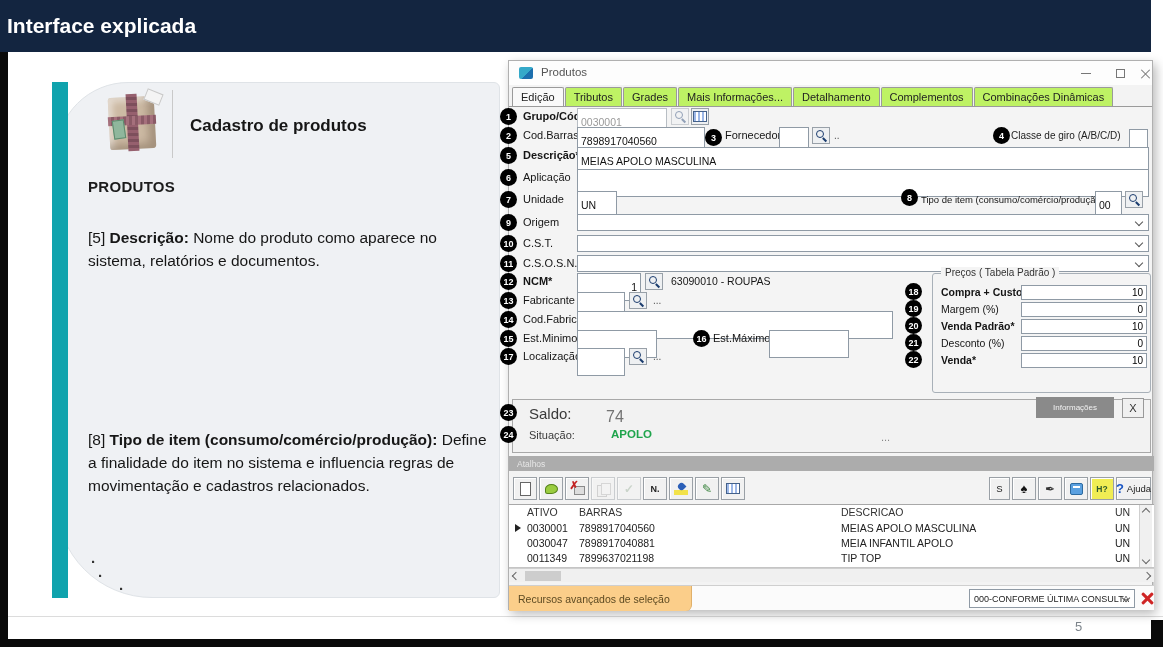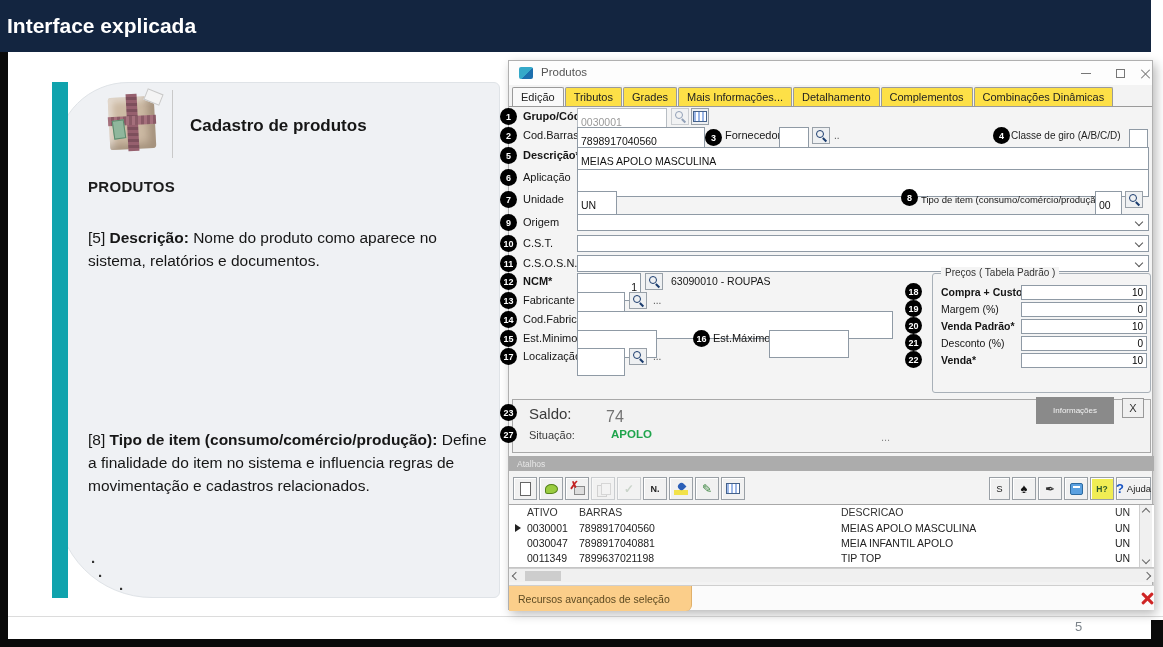--- a/index.html
+++ b/index.html
@@ -46,21 +46,21 @@
   .wtitle{position:absolute;left:32px;top:5px;font-size:11.5px;color:#555;}
   .wbtn{position:absolute;top:0;width:34px;height:24px;display:flex;align-items:center;justify-content:center;}
   .minico{width:10px;height:1px;background:#777;}
   .maxico{width:9px;height:9px;border:1px solid #777;}
   .closeico{position:relative;width:11px;height:11px;}
   .closeico::before,.closeico::after{content:'';position:absolute;left:5px;top:0;width:1px;height:12px;background:#777;}
   .closeico::before{transform:rotate(45deg);} .closeico::after{transform:rotate(-45deg);}
 
   .tabs{position:absolute;left:3px;top:25px;height:20px;display:flex;align-items:flex-end;}
   .tab{font-size:11px;color:#222;padding:3px 8px 3px;border:1px solid #9a9a9a;border-bottom:none;
-       background:#fde047;border-radius:2px 2px 0 0;margin-right:1px;white-space:nowrap;}
+       background:#bef264;border-radius:2px 2px 0 0;margin-right:1px;white-space:nowrap;}
   .tab.active{background:#f9f9f9;font-weight:normal;position:relative;top:1px;padding-bottom:4px;}
   .tabline{position:absolute;left:0;top:45px;width:100%;height:1px;background:#9a9a9a;}
   .formbg{position:absolute;left:0;top:46px;width:100%;height:350px;background:#f4f4f4;}
 
   .co{position:absolute;width:17px;height:17px;border-radius:50%;background:#000;color:#fff;
       font-size:9px;font-weight:bold;display:flex;align-items:center;justify-content:center;z-index:6;}
   .lbl{position:absolute;font-size:11px;color:#151515;white-space:nowrap;line-height:17px;}
   .b{font-weight:bold;}
   .sm{font-size:10px;color:#222;}
   .inp{position:absolute;height:28px;border:1px solid #8f9aa5;background:#fff;font-size:10.5px;
@@ -86,21 +86,21 @@
   .pinp{position:absolute;height:15px;width:126px;left:512px;border:1px solid #8f9aa5;background:#fff;
         font-size:10px;text-align:right;padding:0 3px;font-family:inherit;}
 
   .saldo{position:absolute;left:3px;top:338px;width:639px;height:54px;background:#f2f2f2;border:1px solid #a8a8a8;}
   .saldo-lb{position:absolute;left:20px;top:344px;font-size:15px;color:#3a3a3a;}
   .saldo-val{position:absolute;left:97px;top:347px;font-size:16px;color:#737373;}
   .sit-lb{position:absolute;left:20px;top:368px;font-size:11px;color:#3a3a3a;}
   .sit-val{position:absolute;left:102px;top:367px;font-size:11.5px;font-weight:bold;color:#1fa44c;}
   .datas{position:absolute;left:292px;top:352px;font-size:11px;color:#222;display:flex;gap:14px;white-space:nowrap;}
   .datas-dots{position:absolute;left:372px;top:370px;font-size:11px;color:#888;}
-  .infobtn{position:absolute;left:527px;top:336px;width:78px;height:27px;background:#8a8a8a;color:#f2f2f2;
+  .infobtn{position:absolute;left:527px;top:336px;width:78px;height:21px;background:#8a8a8a;color:#f2f2f2;
         font-size:8px;display:flex;align-items:center;justify-content:center;z-index:7;}
   .xbtn{position:absolute;left:613px;top:337px;width:22px;height:20px;border:1px solid #999;background:#f0f0f0;
         font-size:11px;color:#333;display:flex;align-items:center;justify-content:center;z-index:7;}
 
   .atalhos{position:absolute;left:0;top:395px;width:645px;height:15px;background:#acacac;color:#e6e6e6;
         font-size:8.5px;display:flex;align-items:center;padding-left:8px;}
   .tbtn{position:absolute;top:416px;width:24px;height:23px;border:1px solid #9aa0a6;background:#f1f1f1;
         box-shadow:inset 1px 1px 0 #fff;display:flex;align-items:center;justify-content:center;font-size:10px;color:#222;}
   .pageico{width:11px;height:14px;background:#fff;border:1px solid #666;}
   .openico{width:13px;height:10px;background:#9acc3f;border:1px solid #55821c;border-radius:50% 50% 50% 20%;}
@@ -322,21 +322,21 @@
     <input class="pinp" style="top: 241px;" value="0">
     <div class="plbl b" style="left:432px;top:258px">Venda Padrão*</div>
     <input class="pinp" style="top: 258px;" value="10">
     <div class="plbl" style="left:432px;top:275px">Desconto (%)</div>
     <input class="pinp" style="top: 275px;" value="0">
     <div class="plbl b" style="left:432px;top:292px">Venda*</div>
     <input class="pinp" style="top: 292px;" value="10">
 
     <div class="saldo"></div>
     <div class="co" style="left:-9px;top:343px">23</div>
-    <div class="co" style="left:-9px;top:365px">27</div>
+    <div class="co" style="left:-9px;top:365px">24</div>
     <div class="saldo-lb">Saldo:</div>
     <div class="saldo-val">74</div>
     <div class="sit-lb">Situação:</div>
     <div class="sit-val">APOLO</div>
     <div class="datas-dots">...</div>
     <div class="infobtn">Informações</div>
     <div class="xbtn">X</div>
 
     <div class="atalhos">
       <span>Atalhos</span>
@@ -419,17 +419,21 @@
       <span class="vchv" style="bottom:4px;transform:rotate(45deg)"></span>
     </div>
     <div class="hscroll">
       <span class="hchv" style="left:4px;transform:rotate(135deg)"></span>
       <div class="hthumb"></div>
       <span class="hchv" style="right:4px;transform:rotate(-45deg)"></span>
     </div>
 
     <div class="statusbar">
       <div class="orange-tab">Recursos avançados de seleção</div>
+      <div class="dd">
+        <span>000-CONFORME ÚLTIMA CONSULTA</span>
+        <span class="chv" style="right:5px;top:5px"></span>
+      </div>
       <div class="redx"></div>
     </div>
 
   </div>
 </div>
 
 </body></html>

